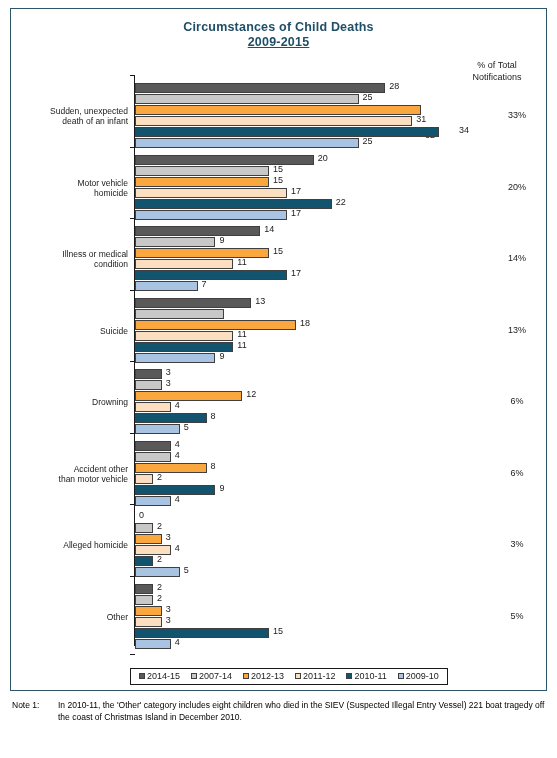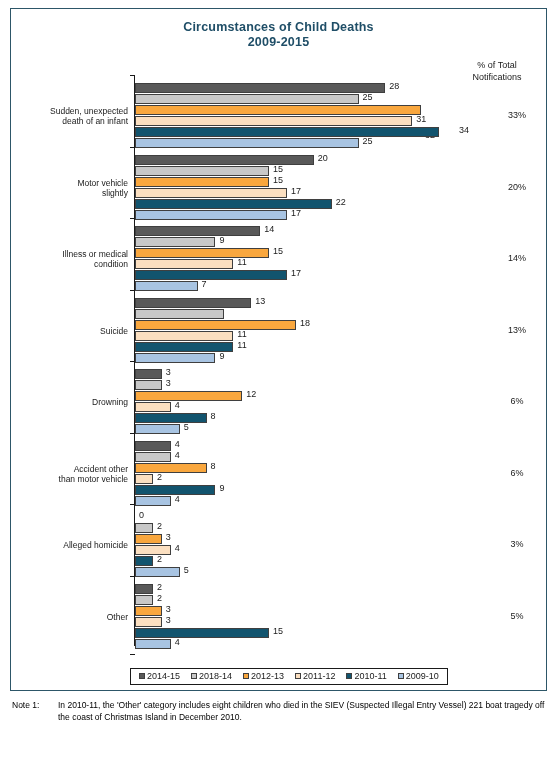--- a/index.html
+++ b/index.html
@@ -41,21 +41,21 @@
     left: 0;
     top: 11px;
     width: 100%;
     text-align: center;
     font-size: 12.5px;
     font-weight: bold;
     color: #1f4e67;
     letter-spacing: 0.2px;
     line-height: 15px;
   }
-  #chart-title .line2 { display: block; }
+  #chart-title .line2 { display: block; text-decoration: underline; }
 
   
   #pct-header {
     position: absolute;
     left: 440px;
     top: 50px;
     width: 92px;
     text-align: center;
     font-size: 9px;
     color: #1a1a1a;
@@ -273,21 +273,21 @@
             <div class="bar-row">
               <div class="bar" title="2010-11: 22" style="width: 196.68px; background: rgb(18, 84, 110);"></div>
               <div class="bar-value" style="left: 200.68px;">22</div>
             </div>
             <div class="bar-row">
               <div class="bar" title="2009-10: 17" style="width: 151.98px; background: rgb(168, 196, 226);"></div>
               <div class="bar-value" style="left: 155.98px;">17</div>
             </div>
             <div class="cat-label" style="top: 23px;">
               <span>Motor vehicle</span>
-              <span>slightly</span>
+              <span>homicide</span>
             </div>
             <div class="pct-label" style="top: 27px;">20%</div>
           </div>
           <div class="bar-group" style="top: 217px;">
             <div class="bar-row">
               <div class="bar" title="2014-15: 14" style="width: 125.16px; background: rgb(89, 89, 89);"></div>
               <div class="bar-value" style="left: 129.16px;">14</div>
             </div>
             <div class="bar-row">
               <div class="bar" title="2013-14: 9" style="width: 80.46px; background: rgb(200, 200, 200);"></div>
@@ -468,21 +468,21 @@
         </div>
     </div>
 
     <div id="legend">
         <div class="legend-item">
           <span class="legend-swatch" style="background: rgb(89, 89, 89);"></span>
           <span>2014-15</span>
         </div>
         <div class="legend-item">
           <span class="legend-swatch" style="background: rgb(200, 200, 200);"></span>
-          <span>2018-14</span>
+          <span>2007-14</span>
         </div>
         <div class="legend-item">
           <span class="legend-swatch" style="background: rgb(249, 167, 62);"></span>
           <span>2012-13</span>
         </div>
         <div class="legend-item">
           <span class="legend-swatch" style="background: rgb(251, 223, 192);"></span>
           <span>2011-12</span>
         </div>
         <div class="legend-item">

